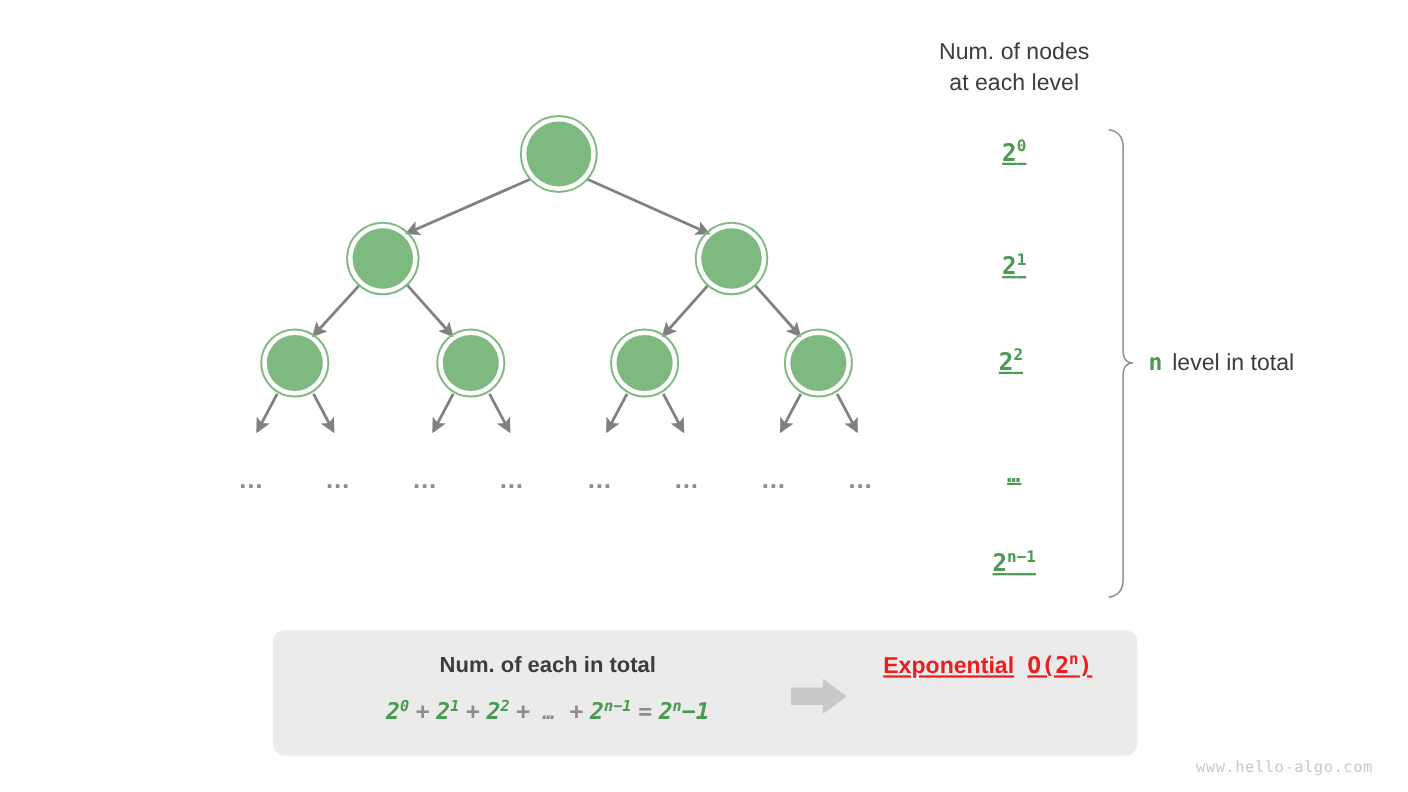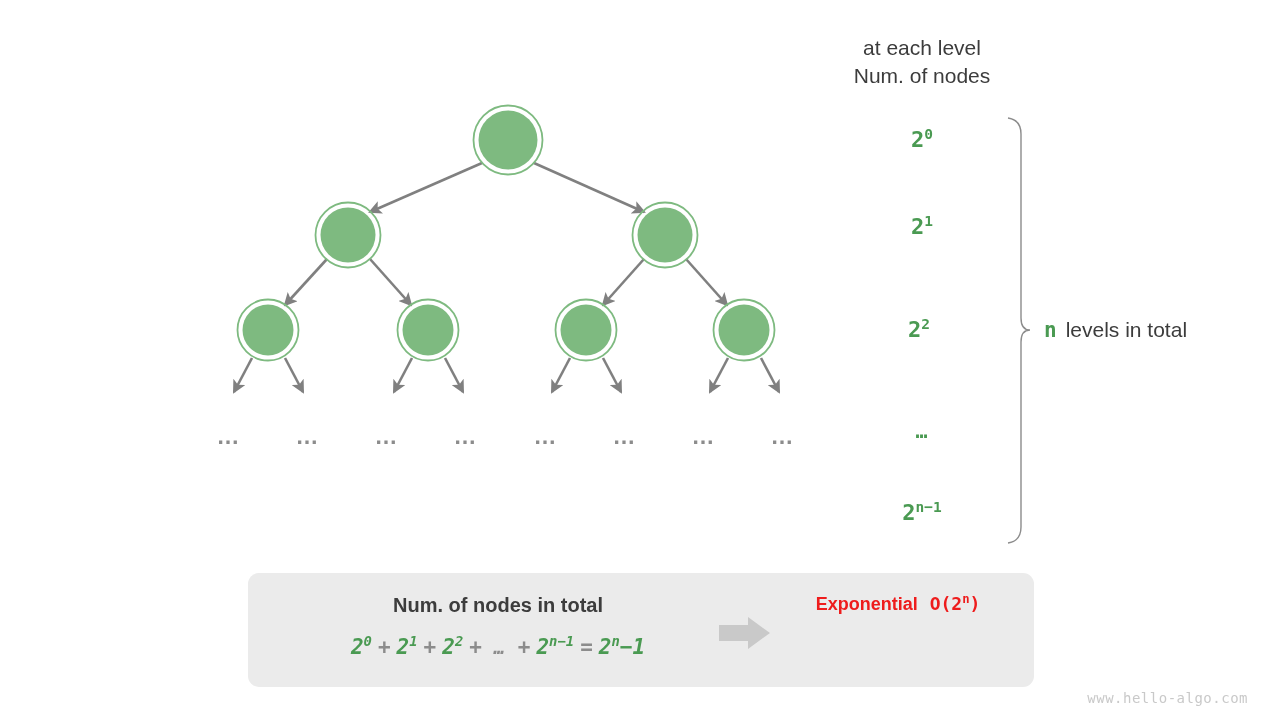--- a/index.html
+++ b/index.html
@@ -58,20 +58,21 @@
   
   .level-label {
     position: absolute;
     transform: translate(-50%, -50%);
     color: #4a9a52;
     font-family: "DejaVu Sans Mono", monospace;
     font-weight: bold;
     font-size: 22px;
     white-space: nowrap;
     line-height: 1;
+    text-decoration: underline;
   }
   .level-label sup {
     font-size: 0.66em;
     vertical-align: super;
     line-height: 0;
   }
   .level-label.dots {
     letter-spacing: 1px;
     font-size: 20px;
   }
@@ -132,25 +133,26 @@
   }
   .sum-eq .op {
     color: #8c8c8c;
     font-weight: bold;
     margin: 0 6px;
   }
   .sum-eq .op.ell { font-size: 18px; letter-spacing: 1px; }
   .sum-eq sup { font-size: 0.66em; vertical-align: super; line-height: 0; }
 
   .sum-result {
-    font-size: 18px;
+    font-size: 21px;
     font-weight: bold;
     color: #ee1c1c;
     line-height: 1;
     white-space: nowrap;
+    text-decoration: underline;
   }
   .sum-result .bigo {
     font-family: "DejaVu Sans Mono", monospace;
     margin-left: 12px;
   }
   .sum-result .bigo sup { font-size: 0.68em; vertical-align: super; line-height: 0; }
 
   #sum-arrow {
     position: absolute;
     left: 719px;
@@ -240,48 +242,48 @@
   <div class="tree-dots" style="left:229px; top:436px;">…</div>
   <div class="tree-dots" style="left:308px; top:436px;">…</div>
   <div class="tree-dots" style="left:387px; top:436px;">…</div>
   <div class="tree-dots" style="left:466px; top:436px;">…</div>
   <div class="tree-dots" style="left:546px; top:436px;">…</div>
   <div class="tree-dots" style="left:625px; top:436px;">…</div>
   <div class="tree-dots" style="left:704px; top:436px;">…</div>
   <div class="tree-dots" style="left:783px; top:436px;">…</div>
 
   <div id="level-header">
+    <div>Num. of nodes</div>
     <div>at each level</div>
-    <div>Num. of nodes</div>
   </div>
 
   <div class="level-label" style="left:922px; top:140px;">
     <span>2</span><sup>0</sup>
   </div>
-  <div class="level-label" style="left:922px; top:227px;">
+  <div class="level-label" style="left:922px; top:243px;">
     <span>2</span><sup>1</sup>
   </div>
   <div class="level-label" style="left:919px; top:330px;">
     <span>2</span><sup>2</sup>
   </div>
   <div class="level-label dots" style="left:922px; top:431px;">
     <span>…</span>
   </div>
   <div class="level-label" style="left:922px; top:513px;">
     <span>2</span><sup>n−1</sup>
   </div>
 
   <div id="levels-total">
-    <span class="n-sym">n</span><span>levels in total</span>
+    <span class="n-sym">n</span><span>level in total</span>
   </div>
 
   <div id="summary">
 
     <div class="sum-col" id="sum-left">
-      <div class="sum-title">Num. of nodes in total</div>
+      <div class="sum-title">Num. of each in total</div>
       <div class="sum-eq">
         <span><span>2</span><sup>0</sup></span><span class="op">+</span><span><span>2</span><sup>1</sup></span><span class="op">+</span><span><span>2</span><sup>2</sup></span><span class="op">+</span><span class="op ell">…</span><span class="op">+</span><span><span>2</span><sup>n−1</sup></span><span class="op">=</span><span><span>2</span><sup>n</sup><span>−1</span></span>
       </div>
     </div>
 
     <div class="sum-col" id="sum-right">
       <div class="sum-result">
         <span>Exponential</span><span class="bigo"><span>O(2</span><sup>n</sup><span>)</span></span>
       </div>
     </div>

